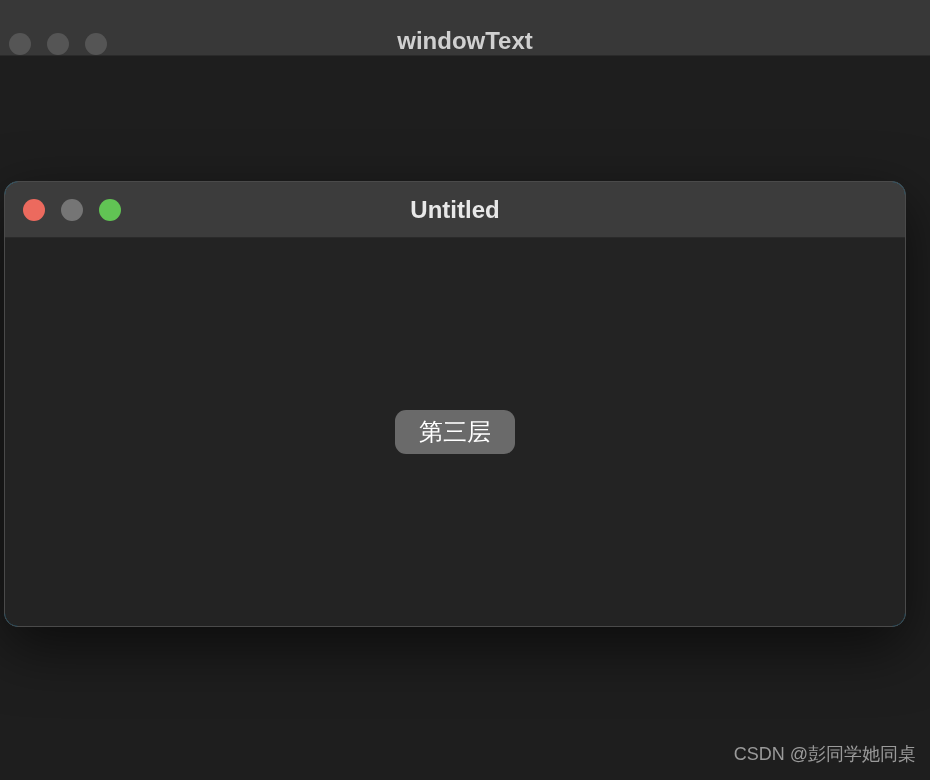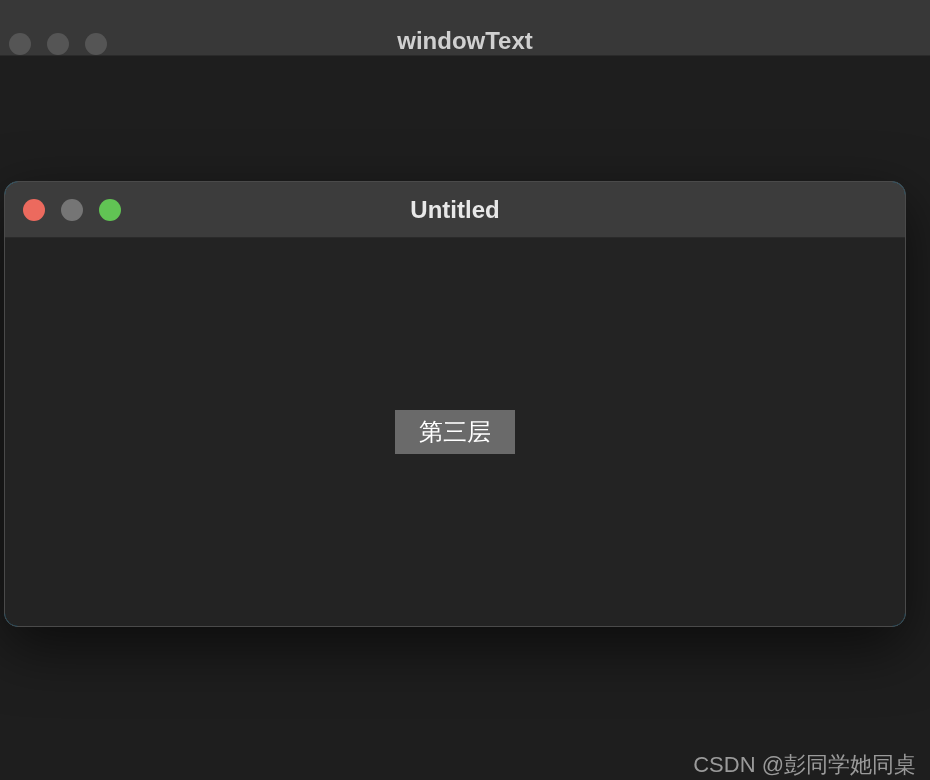--- a/index.html
+++ b/index.html
@@ -119,34 +119,34 @@
       display: flex;
       align-items: center;
       justify-content: center;
       background: #232323;
     }
     
     .center-button {
       background: #6a6a6a;
       color: #ffffff;
       border: none;
-      border-radius: 0;
+      border-radius: 11px;
       padding: 6px 24px;
       font-size: 24px;
       font-weight: 400;
       cursor: pointer;
       font-family: inherit;
     }
     
     .watermark {
       position: absolute;
-      bottom: 0;
+      bottom: 14px;
       right: 14px;
       color: #9a9a9a;
-      font-size: 22px;
+      font-size: 18px;
       font-weight: 400;
     }
   </style>
 </head>
 <body>
 
 <div class="outer-window">
   <div class="outer-titlebar">
     <div class="traffic-lights">
       <div class="traffic-light"></div>

